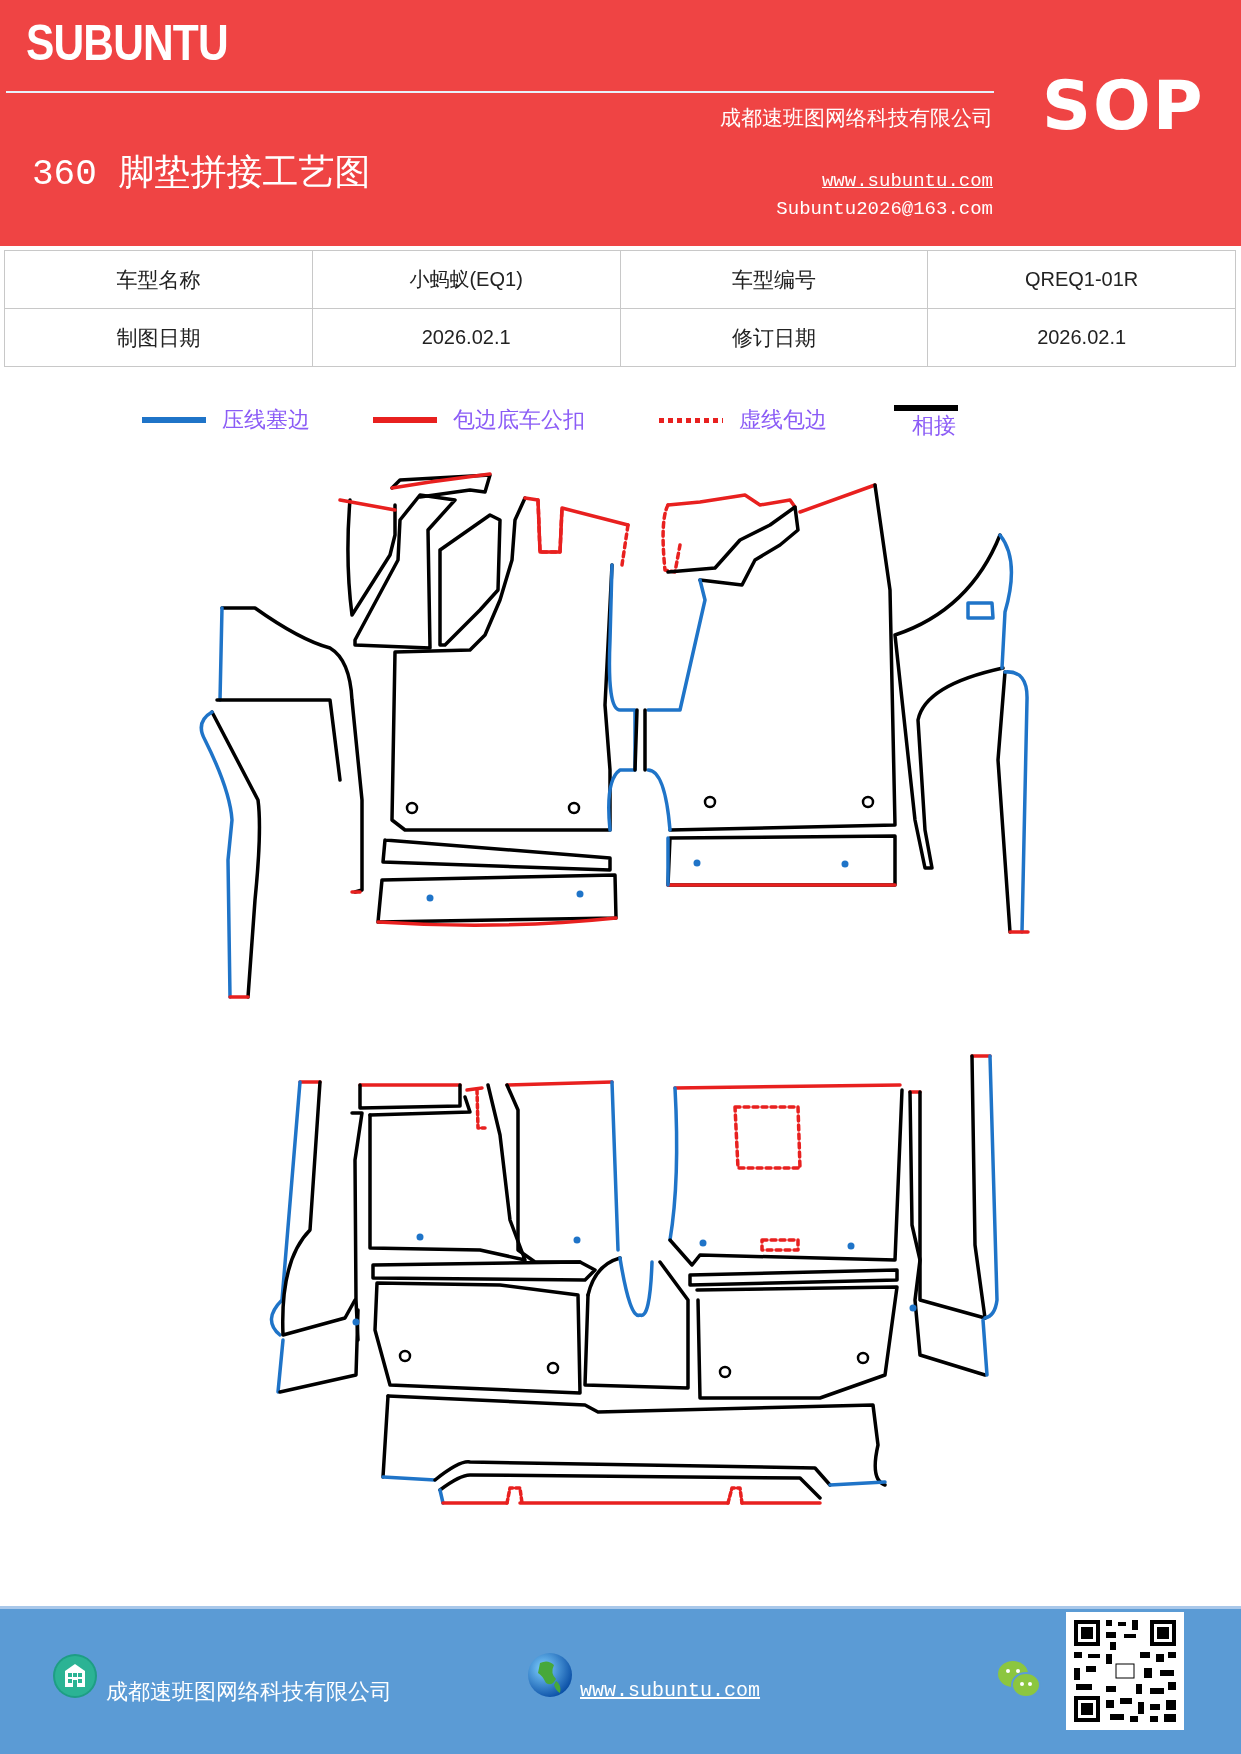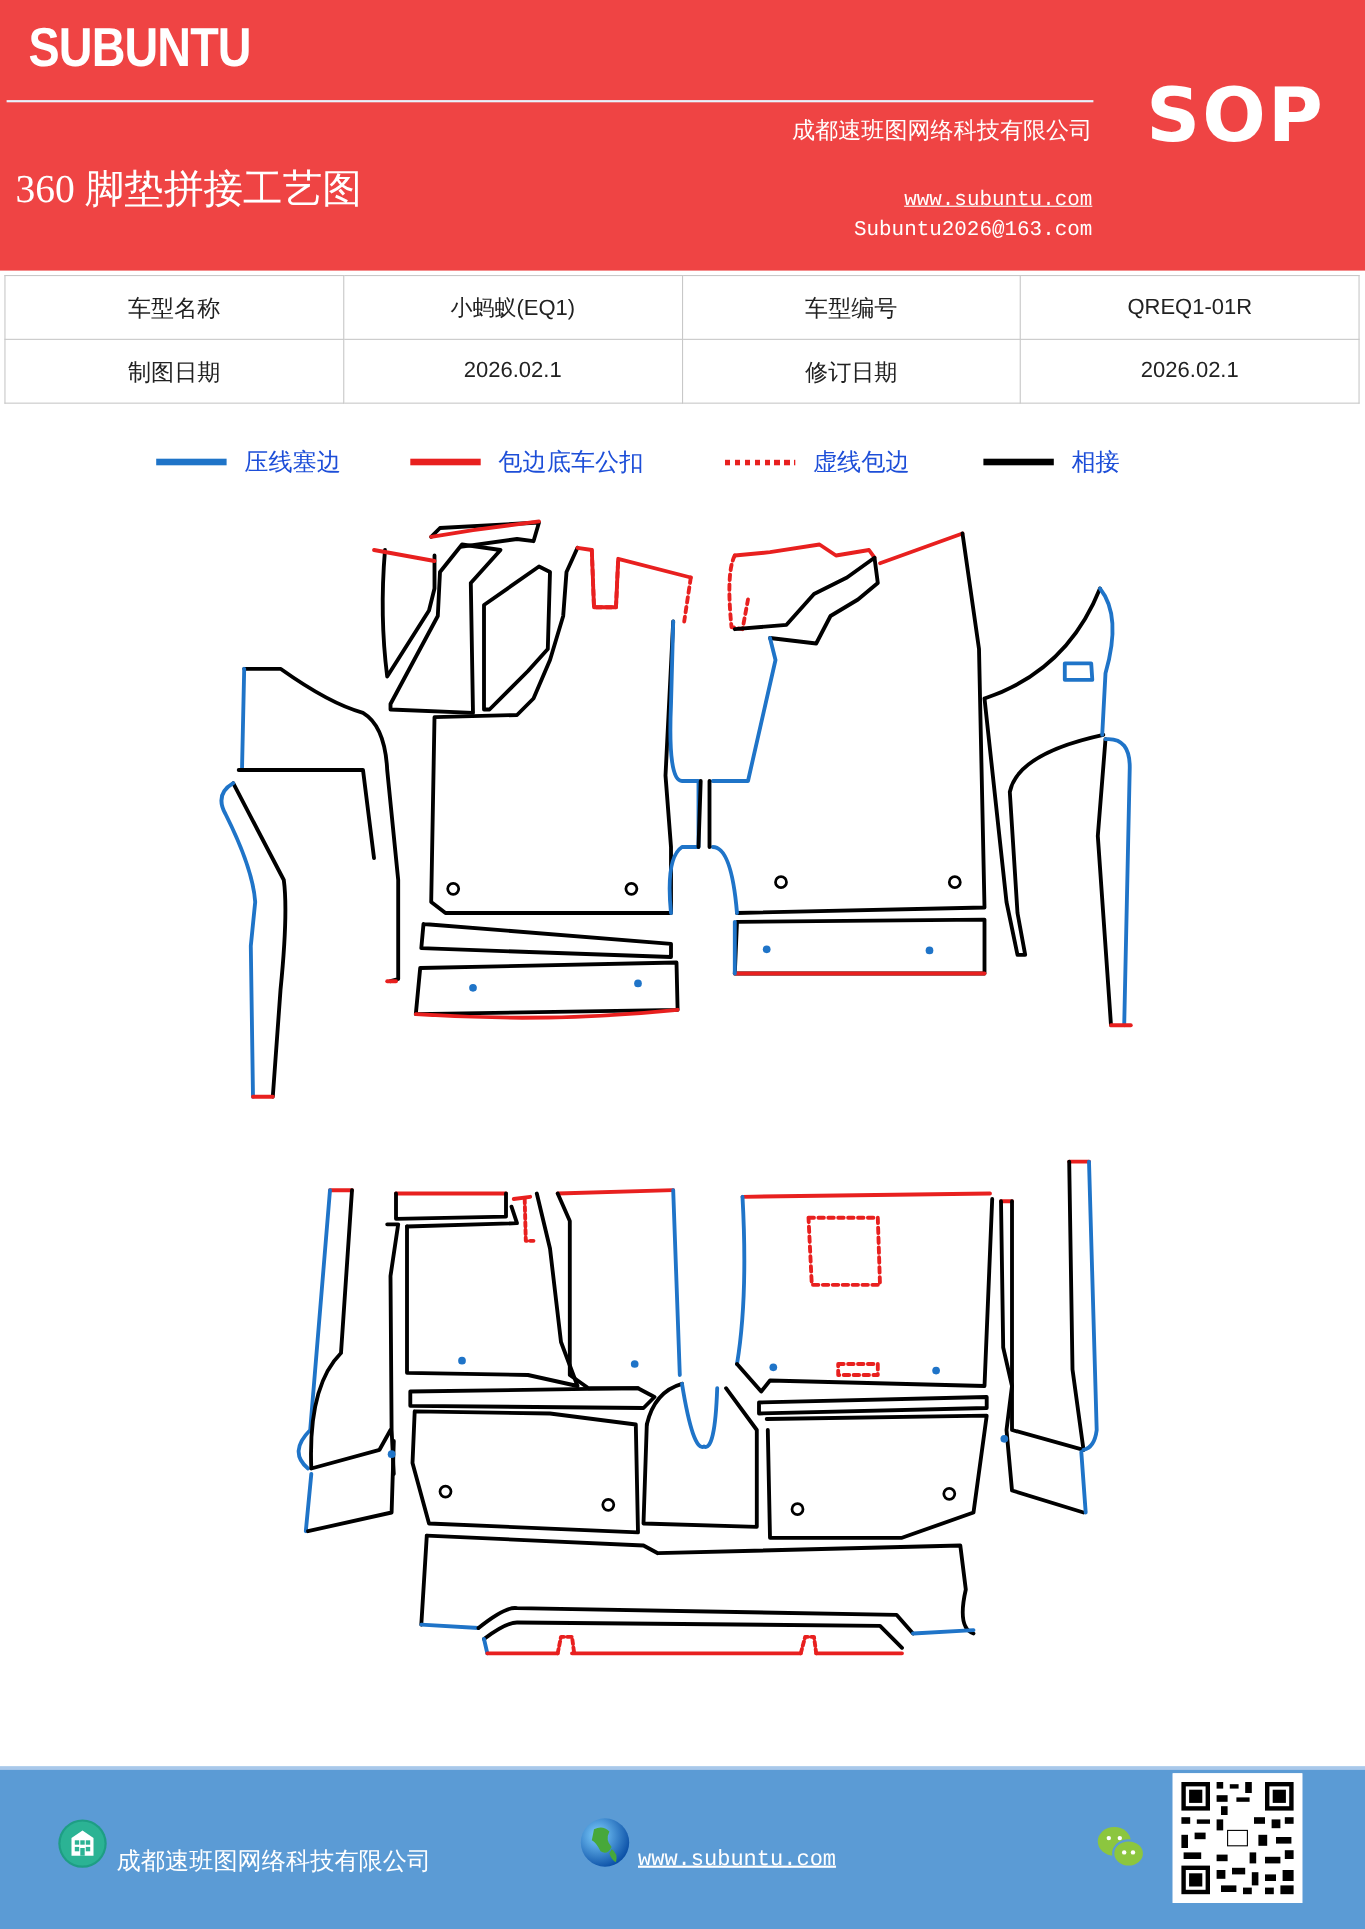--- a/index.html
+++ b/index.html
@@ -1,29 +1,29 @@
 <!DOCTYPE html>
 <html><head>
 <meta charset="utf-8">
 <style>
   html, body { margin:0; padding:0; }
   body { width:1241px; height:1754px; position:relative; background:#ffffff; overflow:hidden; font-family:"DejaVu Sans", sans-serif; }
   .header { position:absolute; left:0; top:0; width:1241px; height:246px; background:#ef4444; }
   .brand { position:absolute; left:26px; top:14px; color:#fff; font-family:"Liberation Sans", sans-serif; font-weight:bold; font-size:50px; letter-spacing:-1px; transform:scaleX(0.85); transform-origin:left; }
   .hline { position:absolute; left:6px; top:91px; width:988px; height:2px; background:#e8f1fb; }
-  .doc-title { position:absolute; left:14px; top:148px; color:#fff; font-family:Liberation Serif, serif; font-size:36px; }
+  .doc-title { position:absolute; left:32px; top:148px; color:#fff; font-family:Liberation Mono, monospace; font-size:36px; }
   .company { position:absolute; right:248px; top:104px; color:#fff; font-family:"DejaVu Serif", serif; font-size:21px; }
   .web { position:absolute; right:248px; top:170px; color:#fff; font-family:"Liberation Mono", monospace; font-size:19px; text-decoration:underline; }
   .email { position:absolute; right:248px; top:198px; color:#fff; font-family:"Liberation Mono", monospace; font-size:19px;text-align:right; }
   .sop { position:absolute; left:1042px; top:66px; color:#fff; font-family:"DejaVu Sans", sans-serif; font-weight:bold; font-size:68px; letter-spacing:2px; }
   .info { position:absolute; left:4px; top:250px; width:1232px; border-collapse:collapse; table-layout:fixed; }
   .info td { border:1.5px solid #c8c8c8; height:55px; text-align:center; font-size:21px; color:#222; }
   .info td.val { font-family:"Liberation Sans", sans-serif; font-size:20px; }
   .legend { position:absolute; top:405px; left:0; width:1241px; height:30px; }
-  .leg { position:absolute; top:0; display:flex; align-items:center; font-size:22px; color:#1d4ed8; }
+  .leg { position:absolute; top:0; display:flex; align-items:center; font-size:22px; color:#8b5cf6; }
   .swatch { width:64px; height:6px; margin-right:16px; }
   .swatch.dashed { height:5px; background:repeating-linear-gradient(90deg,#e8201f 0 5px,transparent 5px 9px); }
   .diagram { position:absolute; left:0; top:0; }
   .footer { position:absolute; left:0; top:1606px; width:1241px; height:148px; background:#5b9bd5; border-top:3px solid #a9c8ea; }
   .f-ico { position:absolute; }
   .f-text { position:absolute; color:#fff; font-family:"DejaVu Serif", serif; font-size:22px; }
   .f-link { position:absolute; color:#fff; font-family:"Liberation Mono", monospace; font-size:20px; text-decoration:underline; }
   .qr { position:absolute; left:1066px; top:1612px; width:118px; height:118px; background:#fff; }
 </style>
 </head>
@@ -62,21 +62,21 @@
     <span>压线塞边</span>
   </div>
   <div class="leg" style="left:373px;">
     <span class="swatch" style="background:#e8201f"></span>
     <span>包边底车公扣</span>
   </div>
   <div class="leg" style="left:659px;">
     <span class="swatch dashed"></span>
     <span>虚线包边</span>
   </div>
-  <div class="leg" style="left:894px;">
+  <div class="leg" style="left:894px;flex-direction:column;">
     <span class="swatch" style="background:#000"></span>
     <span>相接</span>
   </div>
 </div>
 
 <svg class="diagram" width="1241" height="1600" viewBox="0 0 1241 1600" fill="none" stroke-width="3.5" stroke-linejoin="round" stroke-linecap="round">
   <g>
 
     <path d="M222 608 L255 608 Q300 640 330 648 Q350 660 352 700 L362 800 L362 890 L355 892" stroke="#000"></path>
     <path d="M222 608 L220 700" stroke="#1f74c8"></path>

